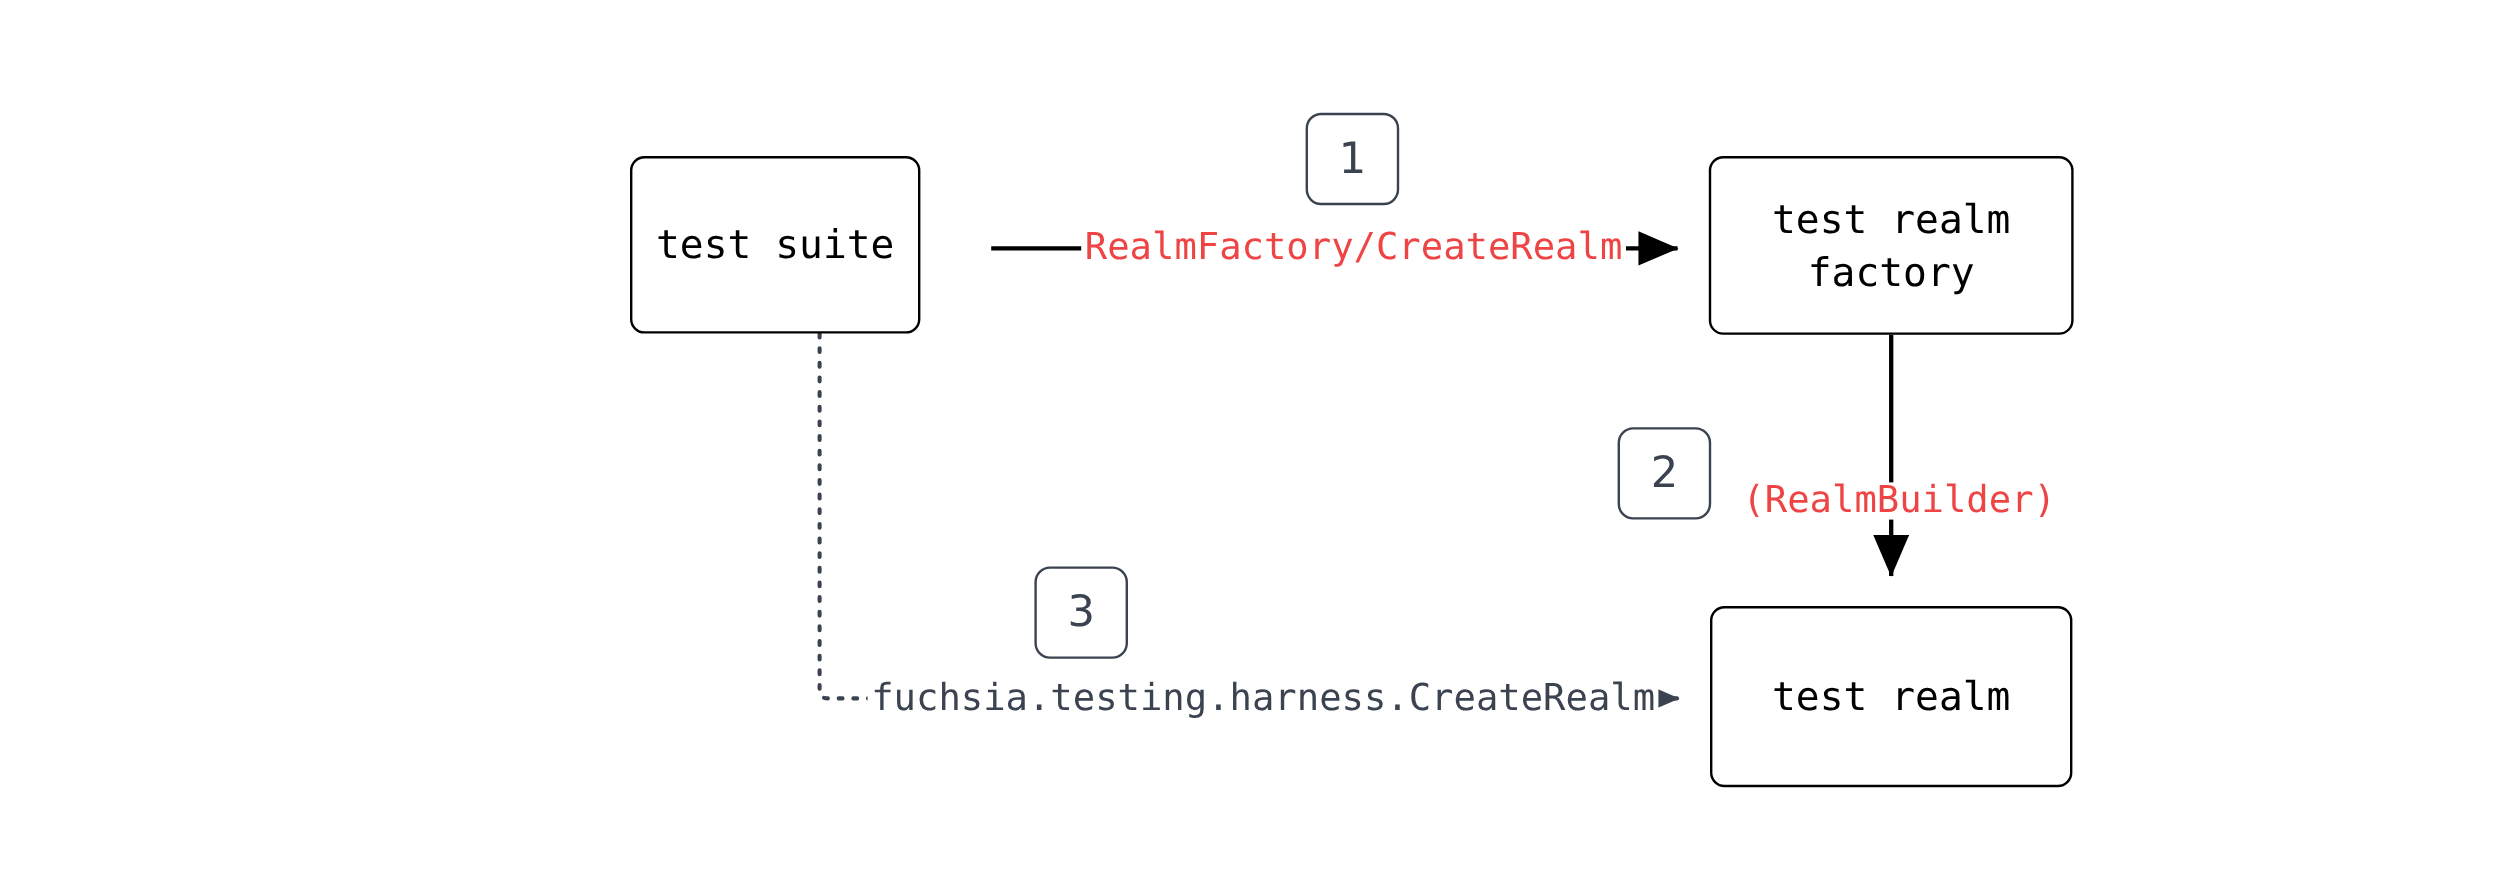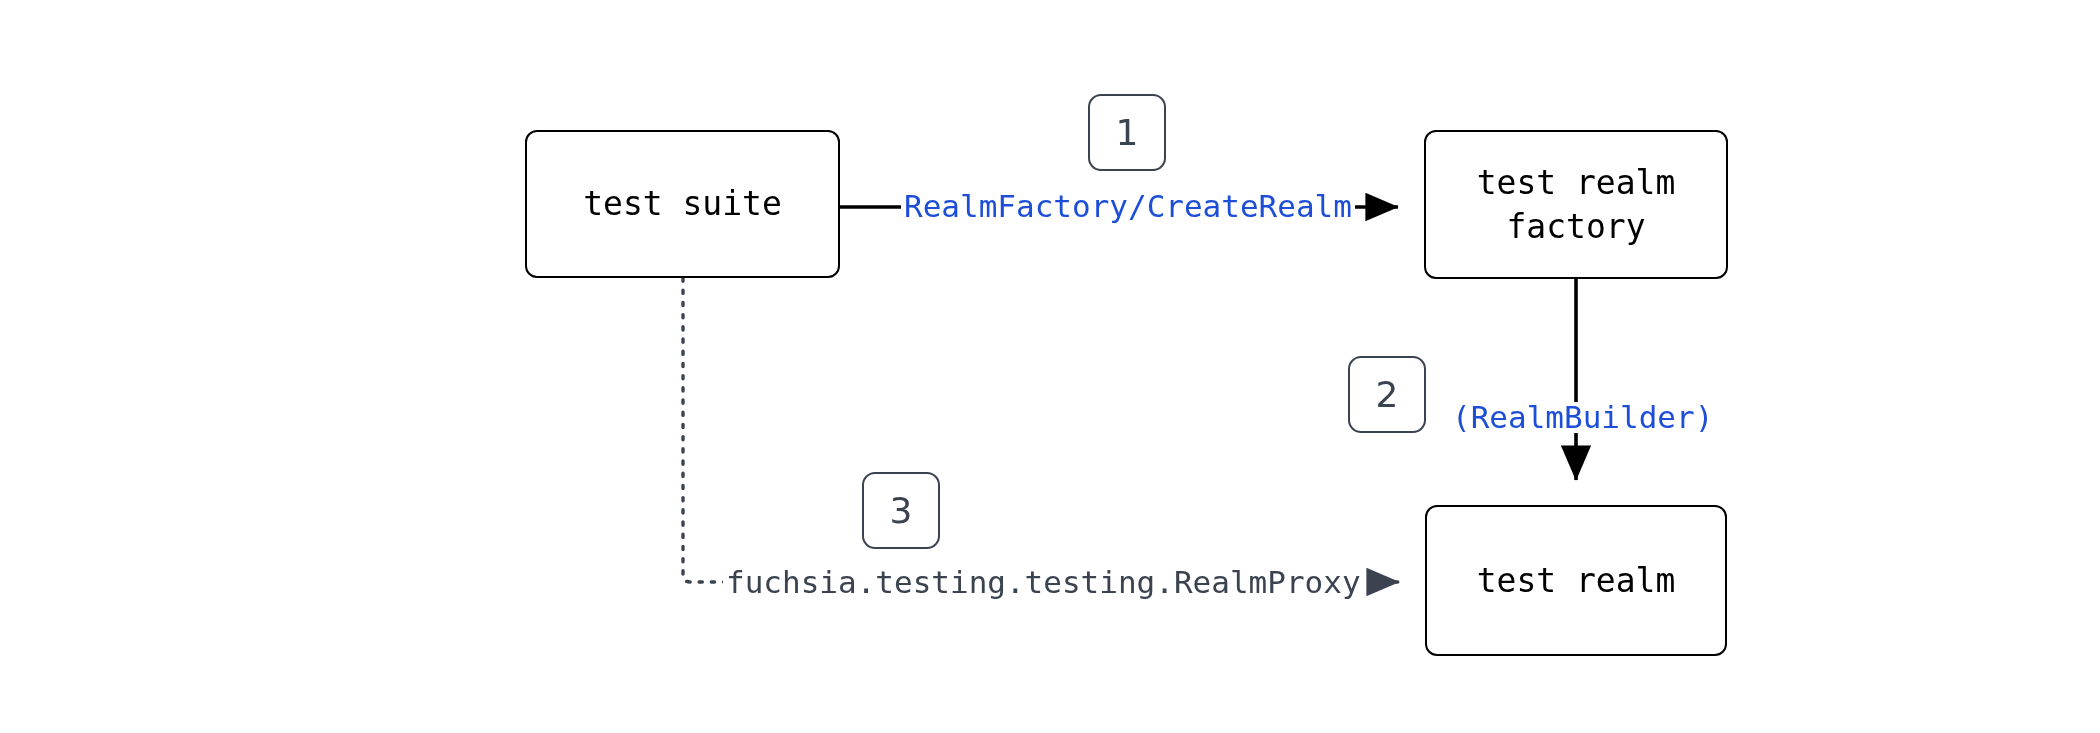--- a/index.html
+++ b/index.html
@@ -37,40 +37,40 @@
     font-family: "DejaVu Sans Mono", "Liberation Mono", monospace;
     font-size: 33px;
     line-height: 1.32;
     color: #000000;
     letter-spacing: 0px;
     white-space: pre-line;
   }
   #node-test-suite {
     left: 525px;
     top: 130px;
-    width: 315px;
+    width: 242px;
     height: 148px;
   }
   #node-test-realm-factory {
     left: 1424px;
     top: 130px;
     width: 304px;
     height: 149px;
   }
   #node-test-realm {
     left: 1425px;
     top: 505px;
     width: 302px;
     height: 151px;
   }
   .edge-label {
     position: absolute;
     font-family: "DejaVu Sans Mono", "Liberation Mono", monospace;
     font-size: 31px;
-    color: #1d4ed8;
+    color: #ef4444;
     background: #ffffff;
     white-space: nowrap;
     padding: 0 3px;
     line-height: 1;
   }
   #label-create-realm {
     left: 901px;
     top: 191px;
   }
   #label-realm-builder {
@@ -129,21 +129,21 @@
 
   <div class="node" id="node-test-realm-factory">test realm
 factory</div>
 
   <div class="node" id="node-test-realm">test realm</div>
 
   <div class="edge-label" id="label-create-realm">RealmFactory/CreateRealm</div>
 
   <div class="edge-label" id="label-realm-builder">(RealmBuilder)</div>
 
-  <div class="edge-label" id="label-realm-proxy">fuchsia.testing.testing.RealmProxy</div>
+  <div class="edge-label" id="label-realm-proxy">fuchsia.testing.harness.CreateRealm</div>
 
   <div class="step-badge" id="badge-1">1</div>
 
   <div class="step-badge" id="badge-2">2</div>
 
   <div class="step-badge" id="badge-3">3</div>
 
 </div>
 
 </body></html>

